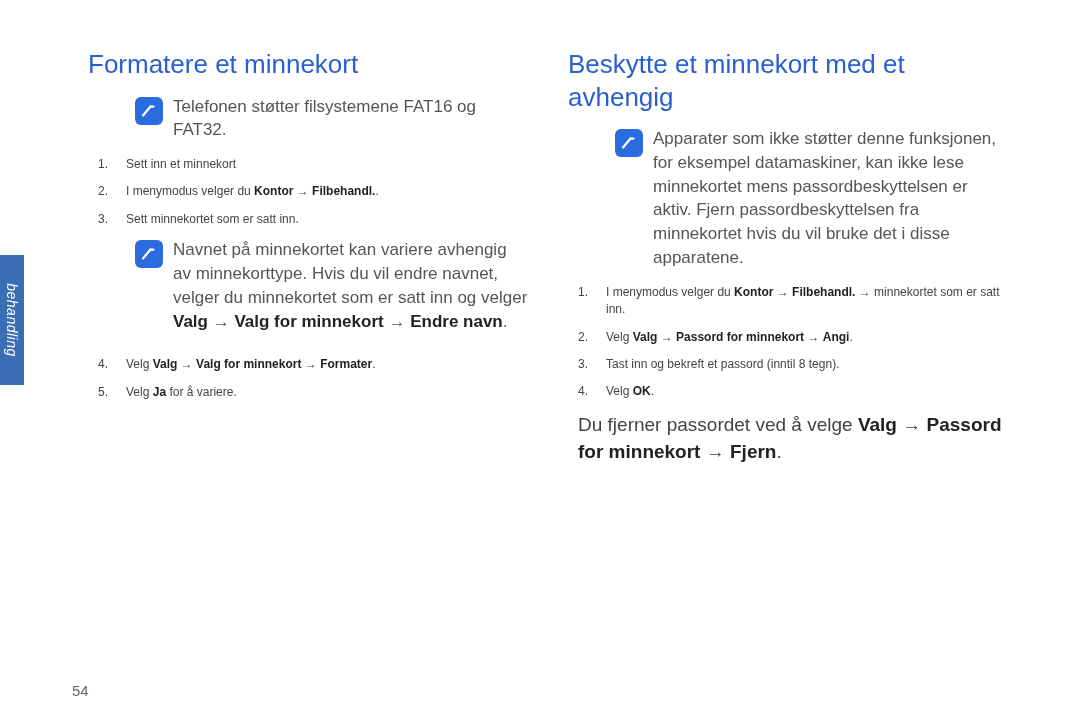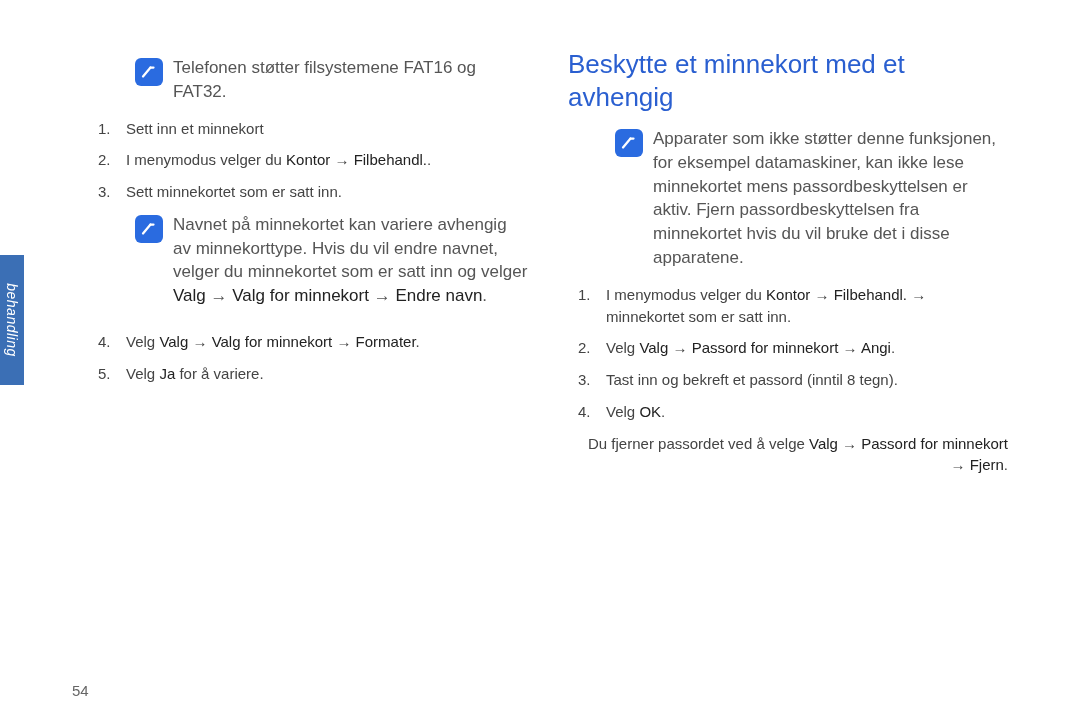--- a/index.html
+++ b/index.html
@@ -81,60 +81,60 @@
   ol.steps {
     list-style: none;
     padding: 0;
     margin: 0 0 10px 10px;
     counter-reset: step;
   }
   ol.steps > li {
     counter-increment: step;
     position: relative;
     padding-left: 28px;
-    font-size: 15px;
+    font-size: 12px;
     line-height: 1.45;
     color: #444;
     margin-bottom: 10px;
   }
   ol.steps > li::before {
     content: counter(step) ".";
     position: absolute;
     left: 0;
     top: 0;
     color: #444;
   }
   .para {
-    font-size: 15px;
+    font-size: 19px;
     line-height: 1.45;
     color: #444;
     margin-left: 10px;
-    text-align: right;
-  }
-  .b { font-weight: 400; color: #222; }
+  }
+  .b { font-weight: 700; color: #222; }
   .pagenum {
     position: absolute;
     left: 72px;
     bottom: 22px;
     font-size: 15px;
     color: #666;
   }
 </style>
 </head>
 <body>
 
 <div class="page">
 
   <div class="side-tab">
     <span>behandling</span>
   </div>
 
   <div class="cols">
 
     <div class="col">
+      <h2 class="section-title">Formatere et minnekort</h2>
 
       <div class="note">
         <div class="note-icon">
           <svg viewBox="0 0 24 24" fill="none" stroke="white" stroke-width="3" stroke-linecap="round">
             <path d="M4 18 L14 6"></path>
               <path d="M18 6 L14 6"></path>
           </svg>
         </div>
         <div class="note-body">Telefonen støtter filsystemene FAT16 og FAT32.</div>
       </div>

